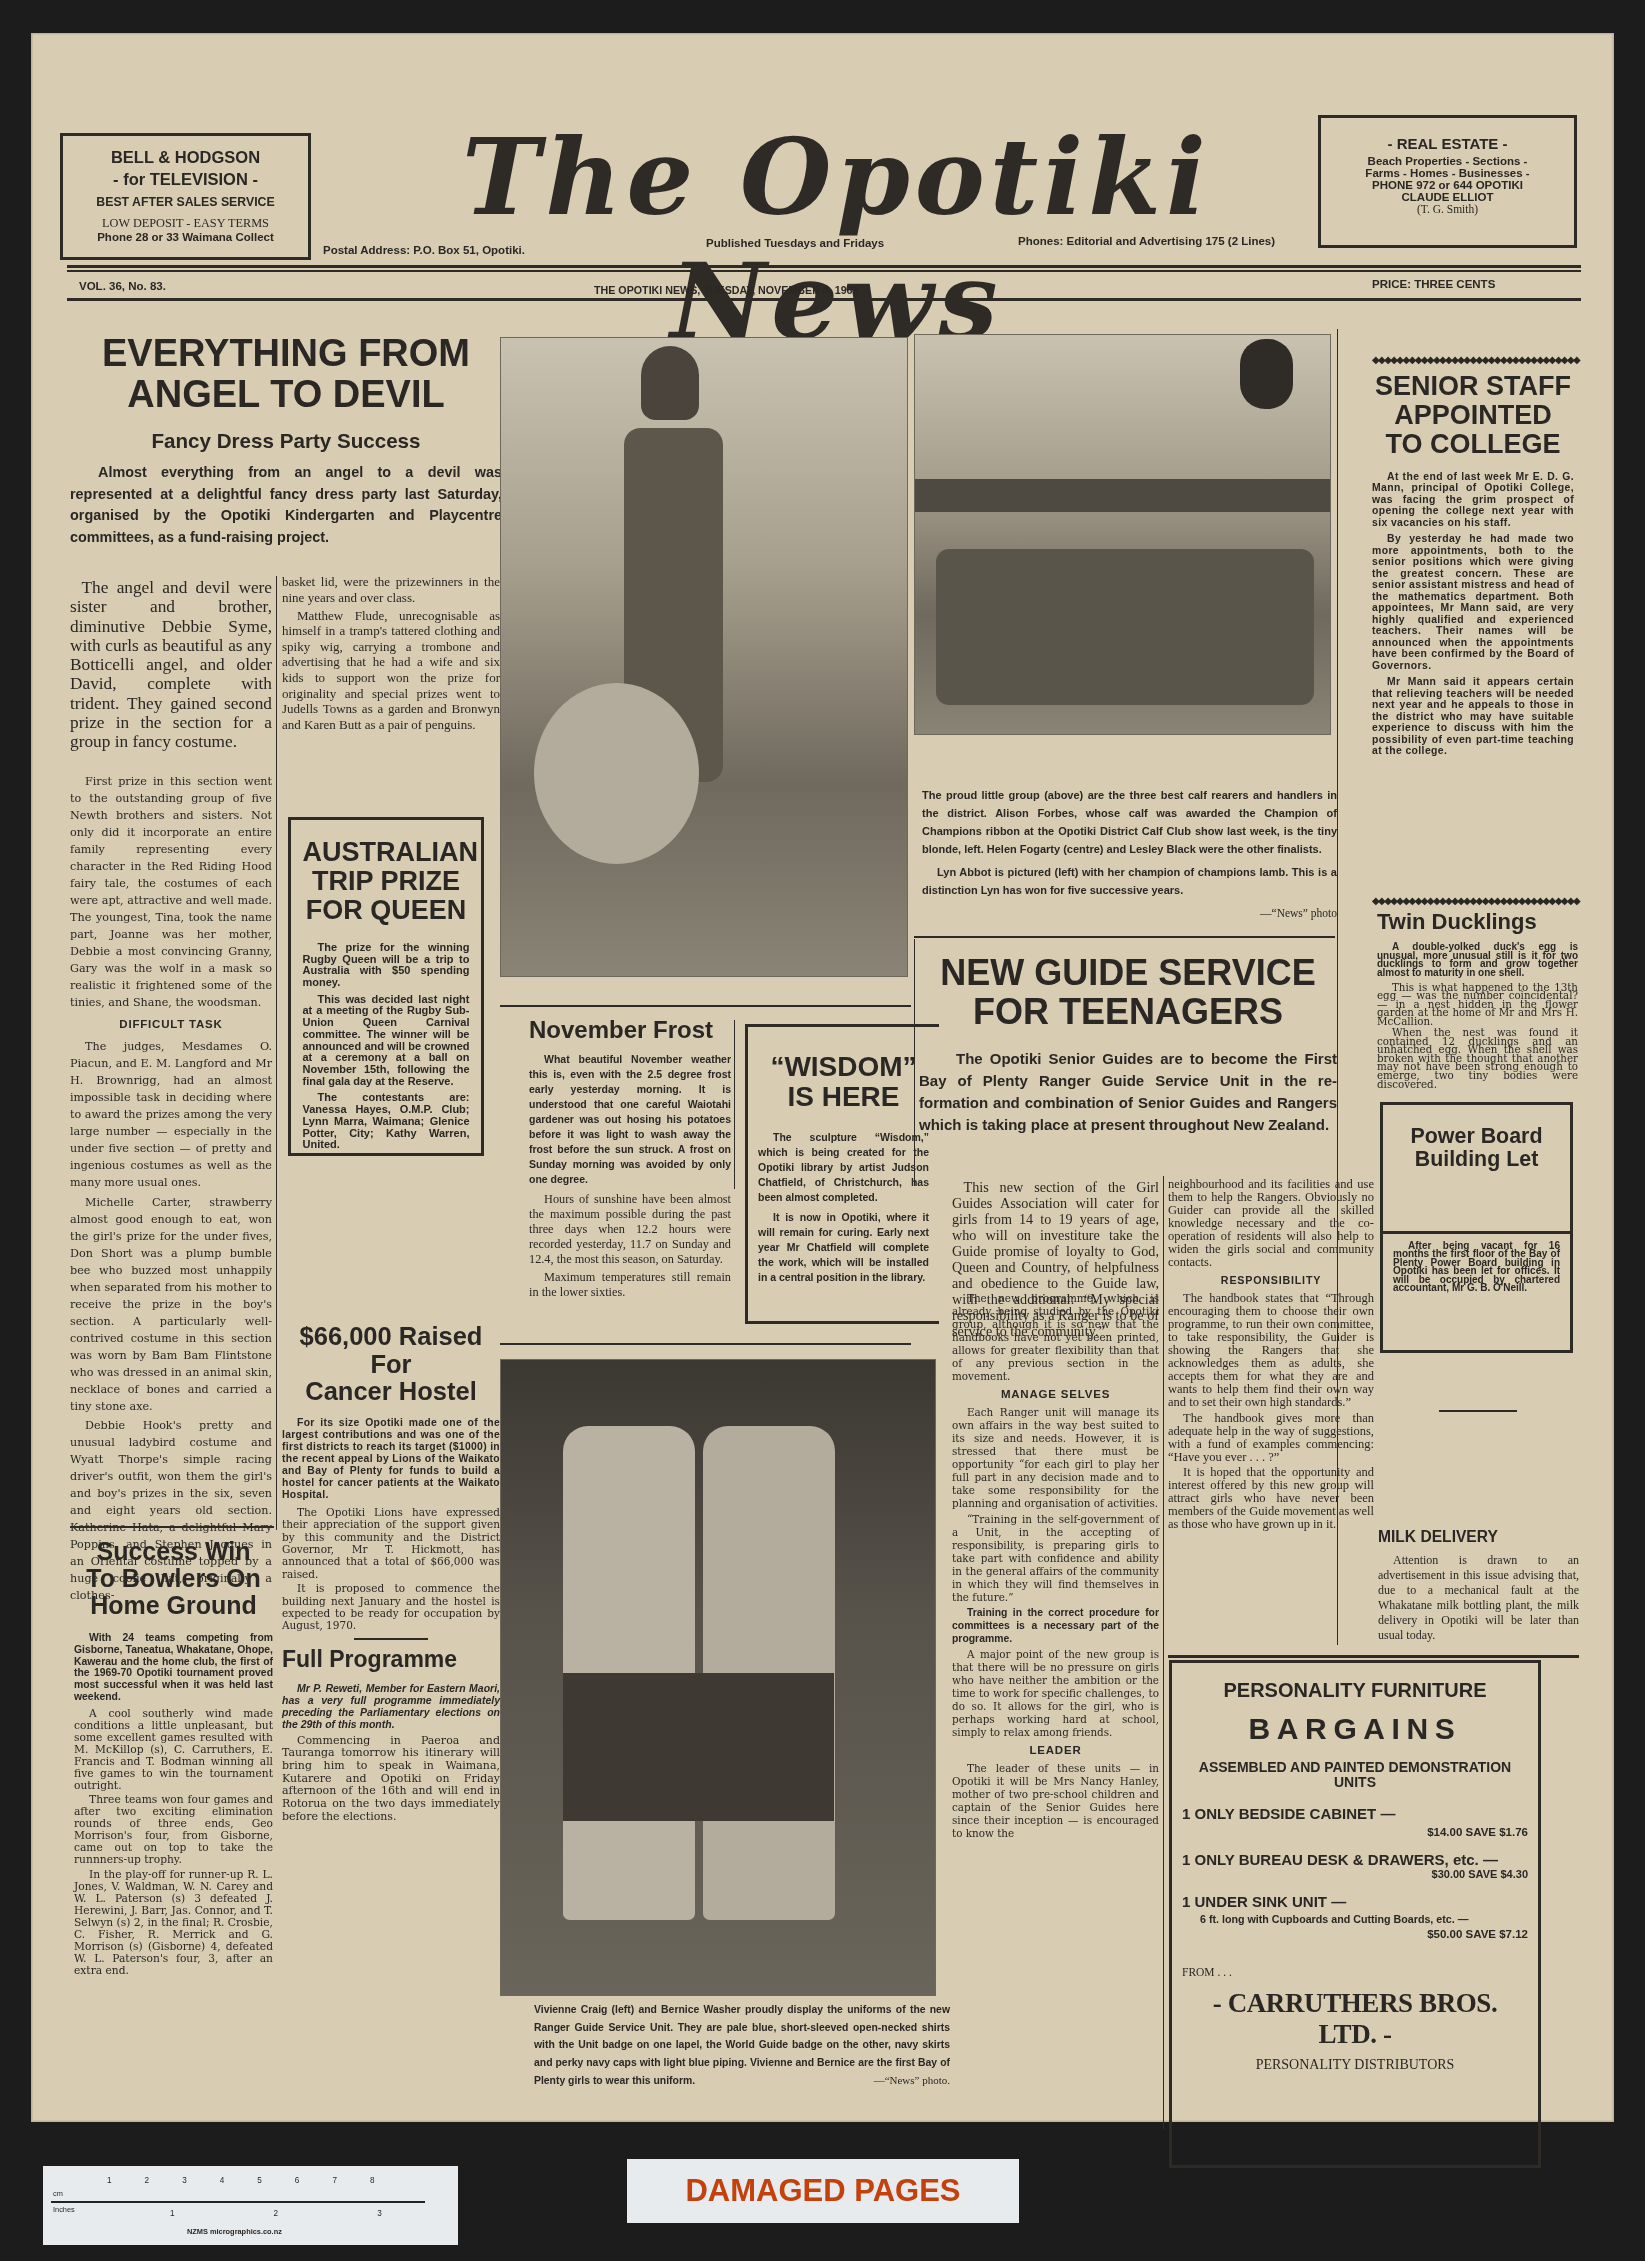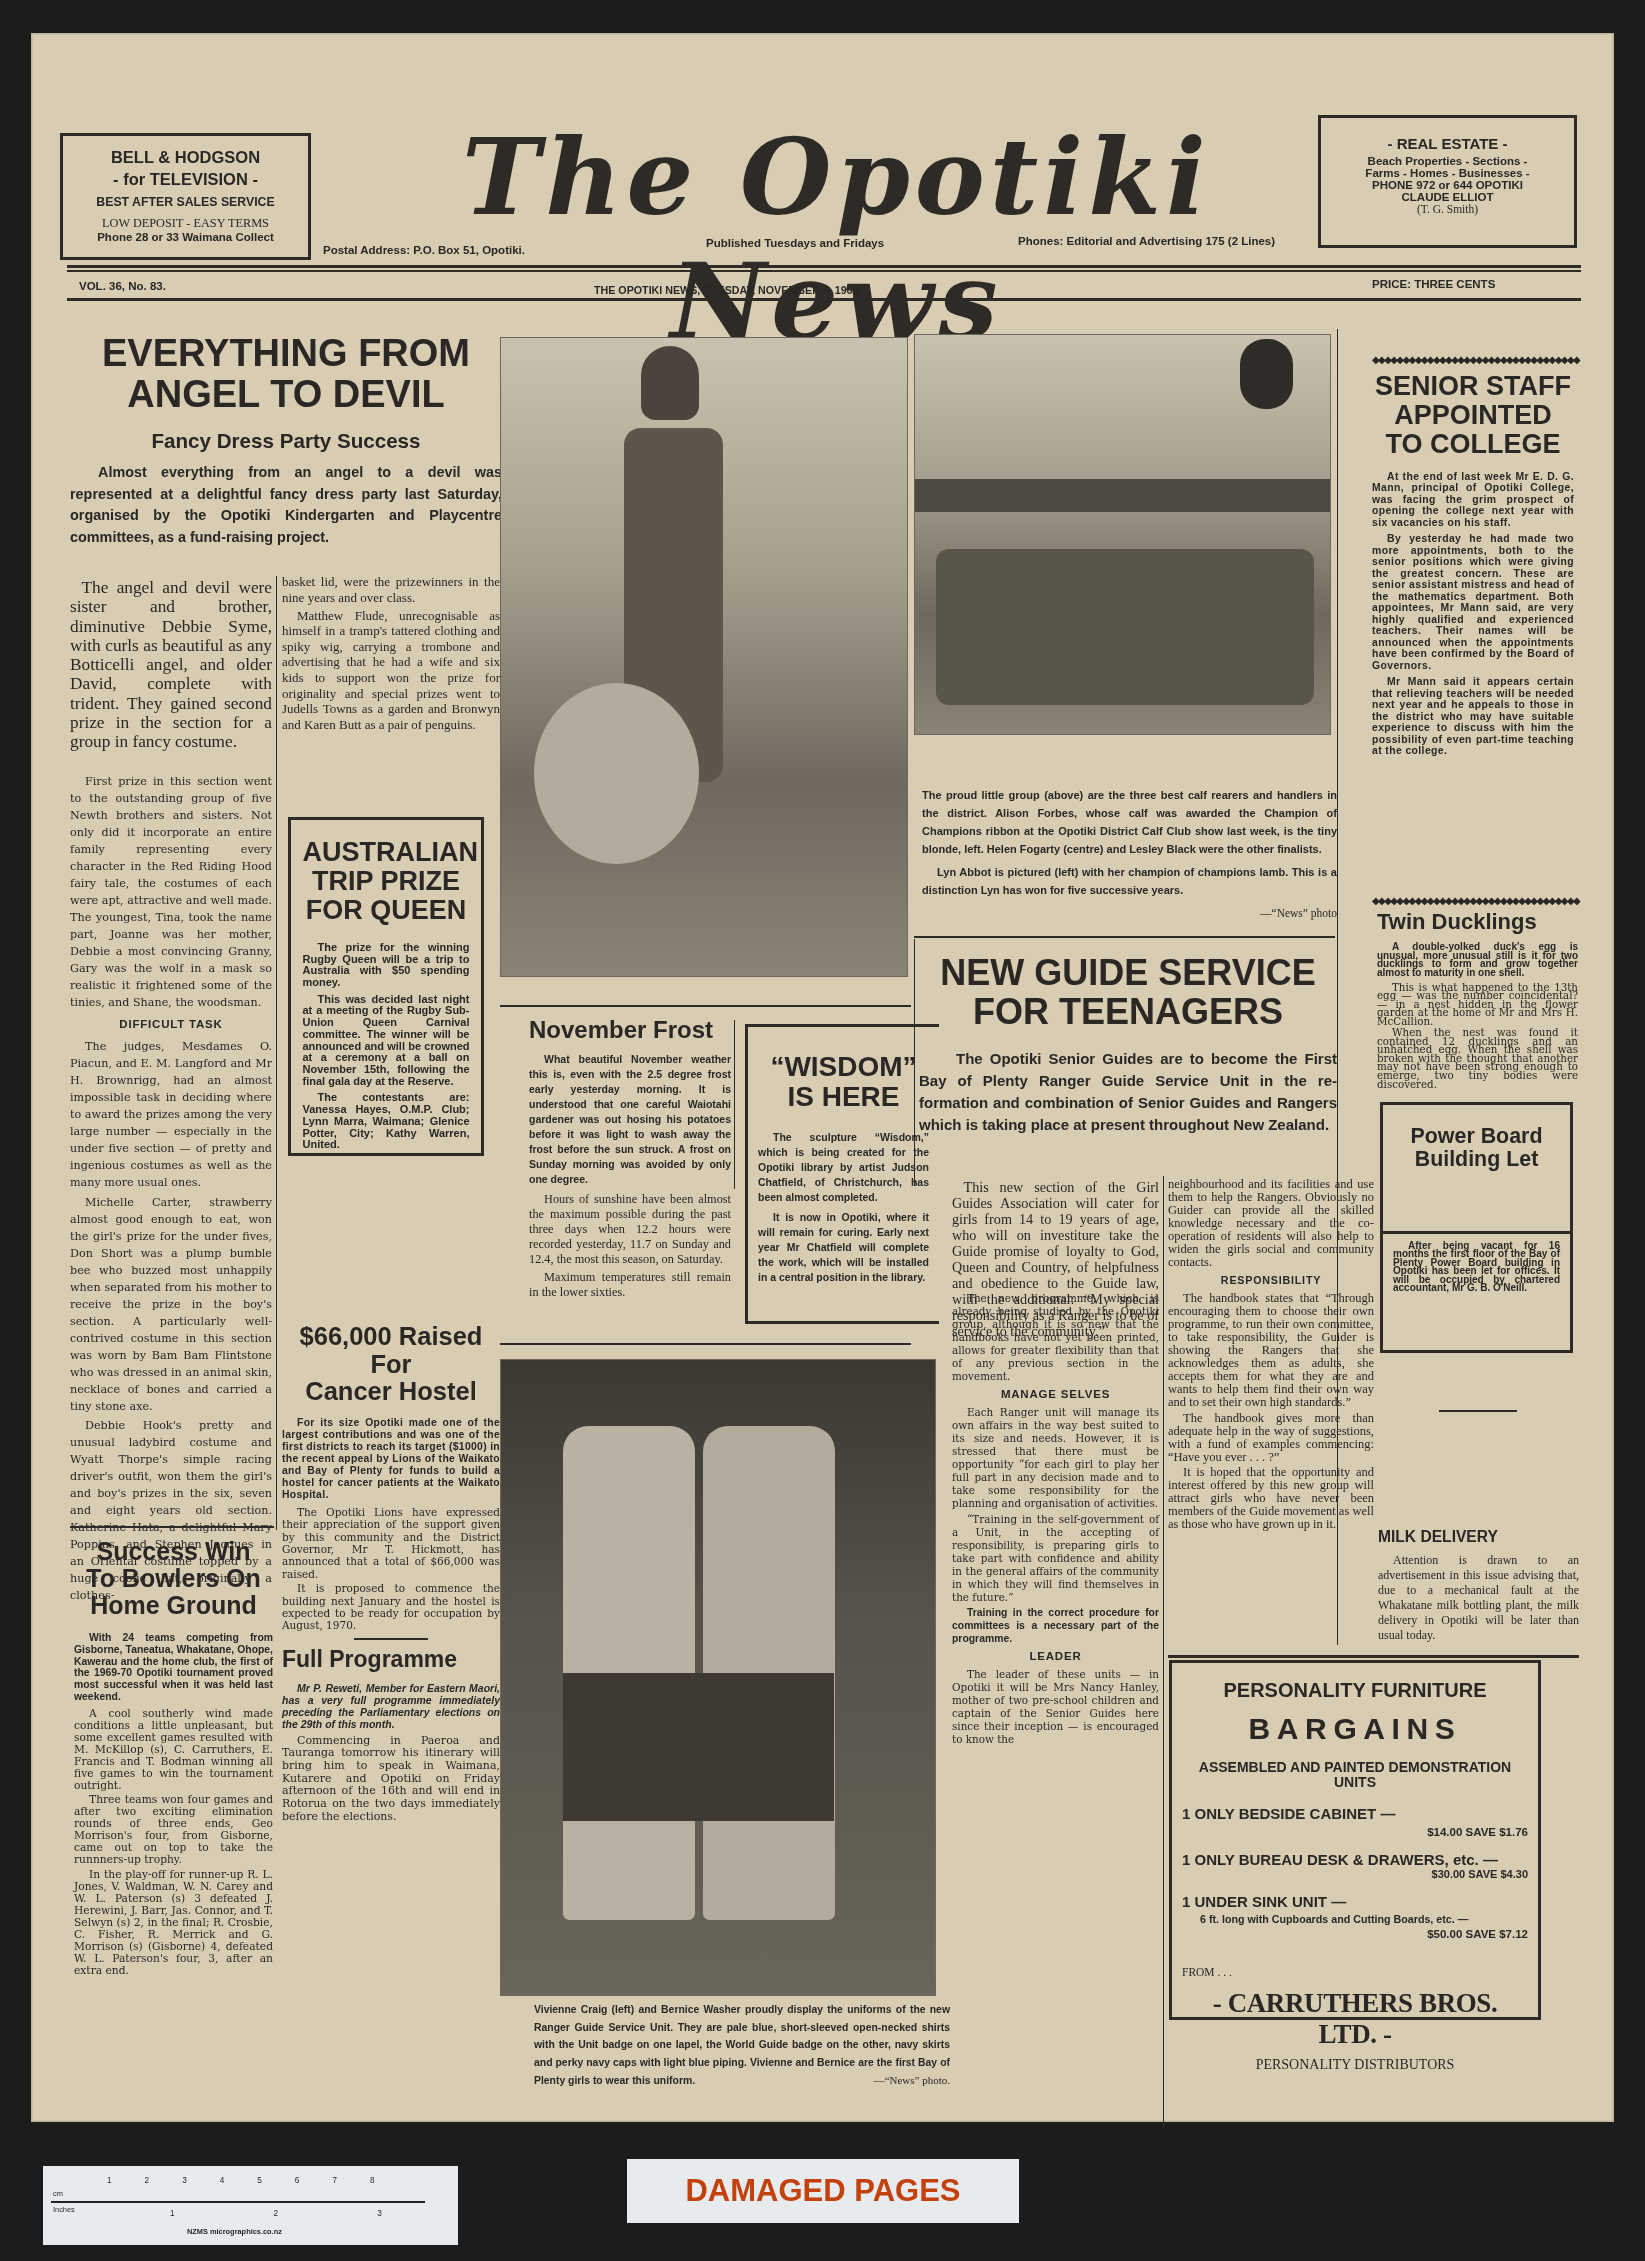--- a/index.html
+++ b/index.html
@@ -178,20 +178,21 @@
     <div class="hd" style="font-size:36px;">FOR TEENAGERS</div>
     <div class="sans bold" style="margin-top:16.5px;font-size:15px;line-height:22px;text-align:justify;text-indent:37px;">The Opotiki Senior Guides are to become the First Bay of Plenty Ranger Guide Service Unit in the re-formation and combination of Senior Guides and Rangers which is taking place at present throughout New Zealand.</div>
   </div>
   <div class="abs serif" style="left:921px;top:1146px;width:207px;font-size:14.2px;line-height:16px;text-align:justify;text-indent:11.5px;">This new section of the Girl Guides Association will cater for girls from 14 to 19 years of age, who will on investiture take the Guide promise of loyalty to God, Queen and Country, of helpfulness and obedience to the Guide law, with the additional: “My special responsibility as a Ranger is to be of service to the community.”</div>
   <div class="abs col-text" style="left:921px;top:1259px;width:207px;font-family:'DejaVu Serif',serif;font-size:10.4px;line-height:13px;">
     <p>The new programme, which is already being studied by the Opotiki group, although it is so new that the handbooks have not yet been printed, allows for greater flexibility than that of any previous section in the movement.</p>
     <div class="sub">MANAGE SELVES</div>
     <p>Each Ranger unit will manage its own affairs in the way best suited to its size and needs. However, it is stressed that there must be opportunity “for each girl to play her full part in any decision made and to take some responsibility for the planning and organisation of activities.</p>
     <p>“Training in the self-government of a Unit, in the accepting of responsibility, is preparing girls to take part with confidence and ability in the general affairs of the community in which they will find themselves in the future.”</p>
     <p class="sans bold" style="font-size:10.4px;">Training in the correct procedure for committees is a necessary part of the programme.</p>
+    <p>A major point of the new group is that there will be no pressure on girls who have neither the ambition or the time to work for specific challenges, to do so. It allows for the girl, who is perhaps working hard at school, simply to relax among friends.</p>
     <div class="sub">LEADER</div>
     <p>The leader of these units — in Opotiki it will be Mrs Nancy Hanley, mother of two pre-school children and captain of the Senior Guides here since their inception — is encouraged to know the</p>
   </div>
   <div class="rule" style="left:1132px;top:1143px;width:0.8px;height:954px;"></div>
   <div class="abs col-text" style="left:1137px;top:1145px;width:206px;font-size:12.5px;line-height:13px;">
     <p style="text-indent:0">neighbourhood and its facilities and use them to help the Rangers. Obviously no Guider can provide all the skilled knowledge necessary and the co-operation of residents will also help to widen the girls social and community contacts.</p>
     <div class="sub" style="font-size:10.7px;">RESPONSIBILITY</div>
     <p>The handbook states that “Through encouraging them to choose their own programme, to run their own committee, to take responsibility, the Guider is showing the Rangers that she acknowledges them as adults, she accepts them for what they are and wants to help them find their own way and to set their own high standards.”</p>
     <p>The handbook gives more than adequate help in the way of suggestions, with a fund of examples commencing: “Have you ever . . . ?”</p>
     <p>It is hoped that the opportunity and interest offered by this new group will attract girls who have never been members of the Guide movement as well as those who have grown up in it.</p>
@@ -236,21 +237,21 @@
   <div class="rule" style="left:1408px;top:1377px;width:78px;height:1.6px;"></div>
 
   <div class="abs" style="left:1347px;top:1495px;width:201px;">
     <div class="sans bold" style="font-size:15.6px;">MILK DELIVERY</div>
     <div class="col-text" style="margin-top:6.6px;font-size:12px;line-height:15px;">
       <p>Attention is drawn to an advertisement in this issue advising that, due to a mechanical fault at the Whakatane milk bottling plant, the milk delivery in Opotiki will be later than usual today.</p>
     </div>
   </div>
 
   <div class="rule" style="left:1137px;top:1622px;width:411px;height:2.5px;"></div>
-  <div class="abs box" style="left:1138px;top:1627px;width:372px;height:360px;padding:16.5px 10px 8.2px;">
+  <div class="abs box" style="left:1138px;top:1627px;width:372px;height:508px;padding:16.5px 10px 8.2px;">
     <div class="hd" style="font-size:20px;">PERSONALITY FURNITURE</div>
     <div class="hd" style="font-size:30px;letter-spacing:6.6px;margin-top:11.5px;">BARGAINS</div>
     <div class="hd" style="font-size:14px;margin-top:15px;padding:0 5px;">ASSEMBLED AND PAINTED DEMONSTRATION UNITS</div>
     <div style="margin-top:15px;">
       <div class="sans bold" style="font-size:15px;">1 ONLY BEDSIDE CABINET —</div>
       <div class="sans bold" style="font-size:11.5px;text-align:right;margin-top:3.3px;">$14.00 SAVE $1.76</div>
     </div>
     <div style="margin-top:13px;">
       <div class="sans bold" style="font-size:15px;">1 ONLY BUREAU DESK &amp; DRAWERS, etc. —</div>
       <div class="sans bold" style="font-size:11px;text-align:right;">$30.00 SAVE $4.30</div>

